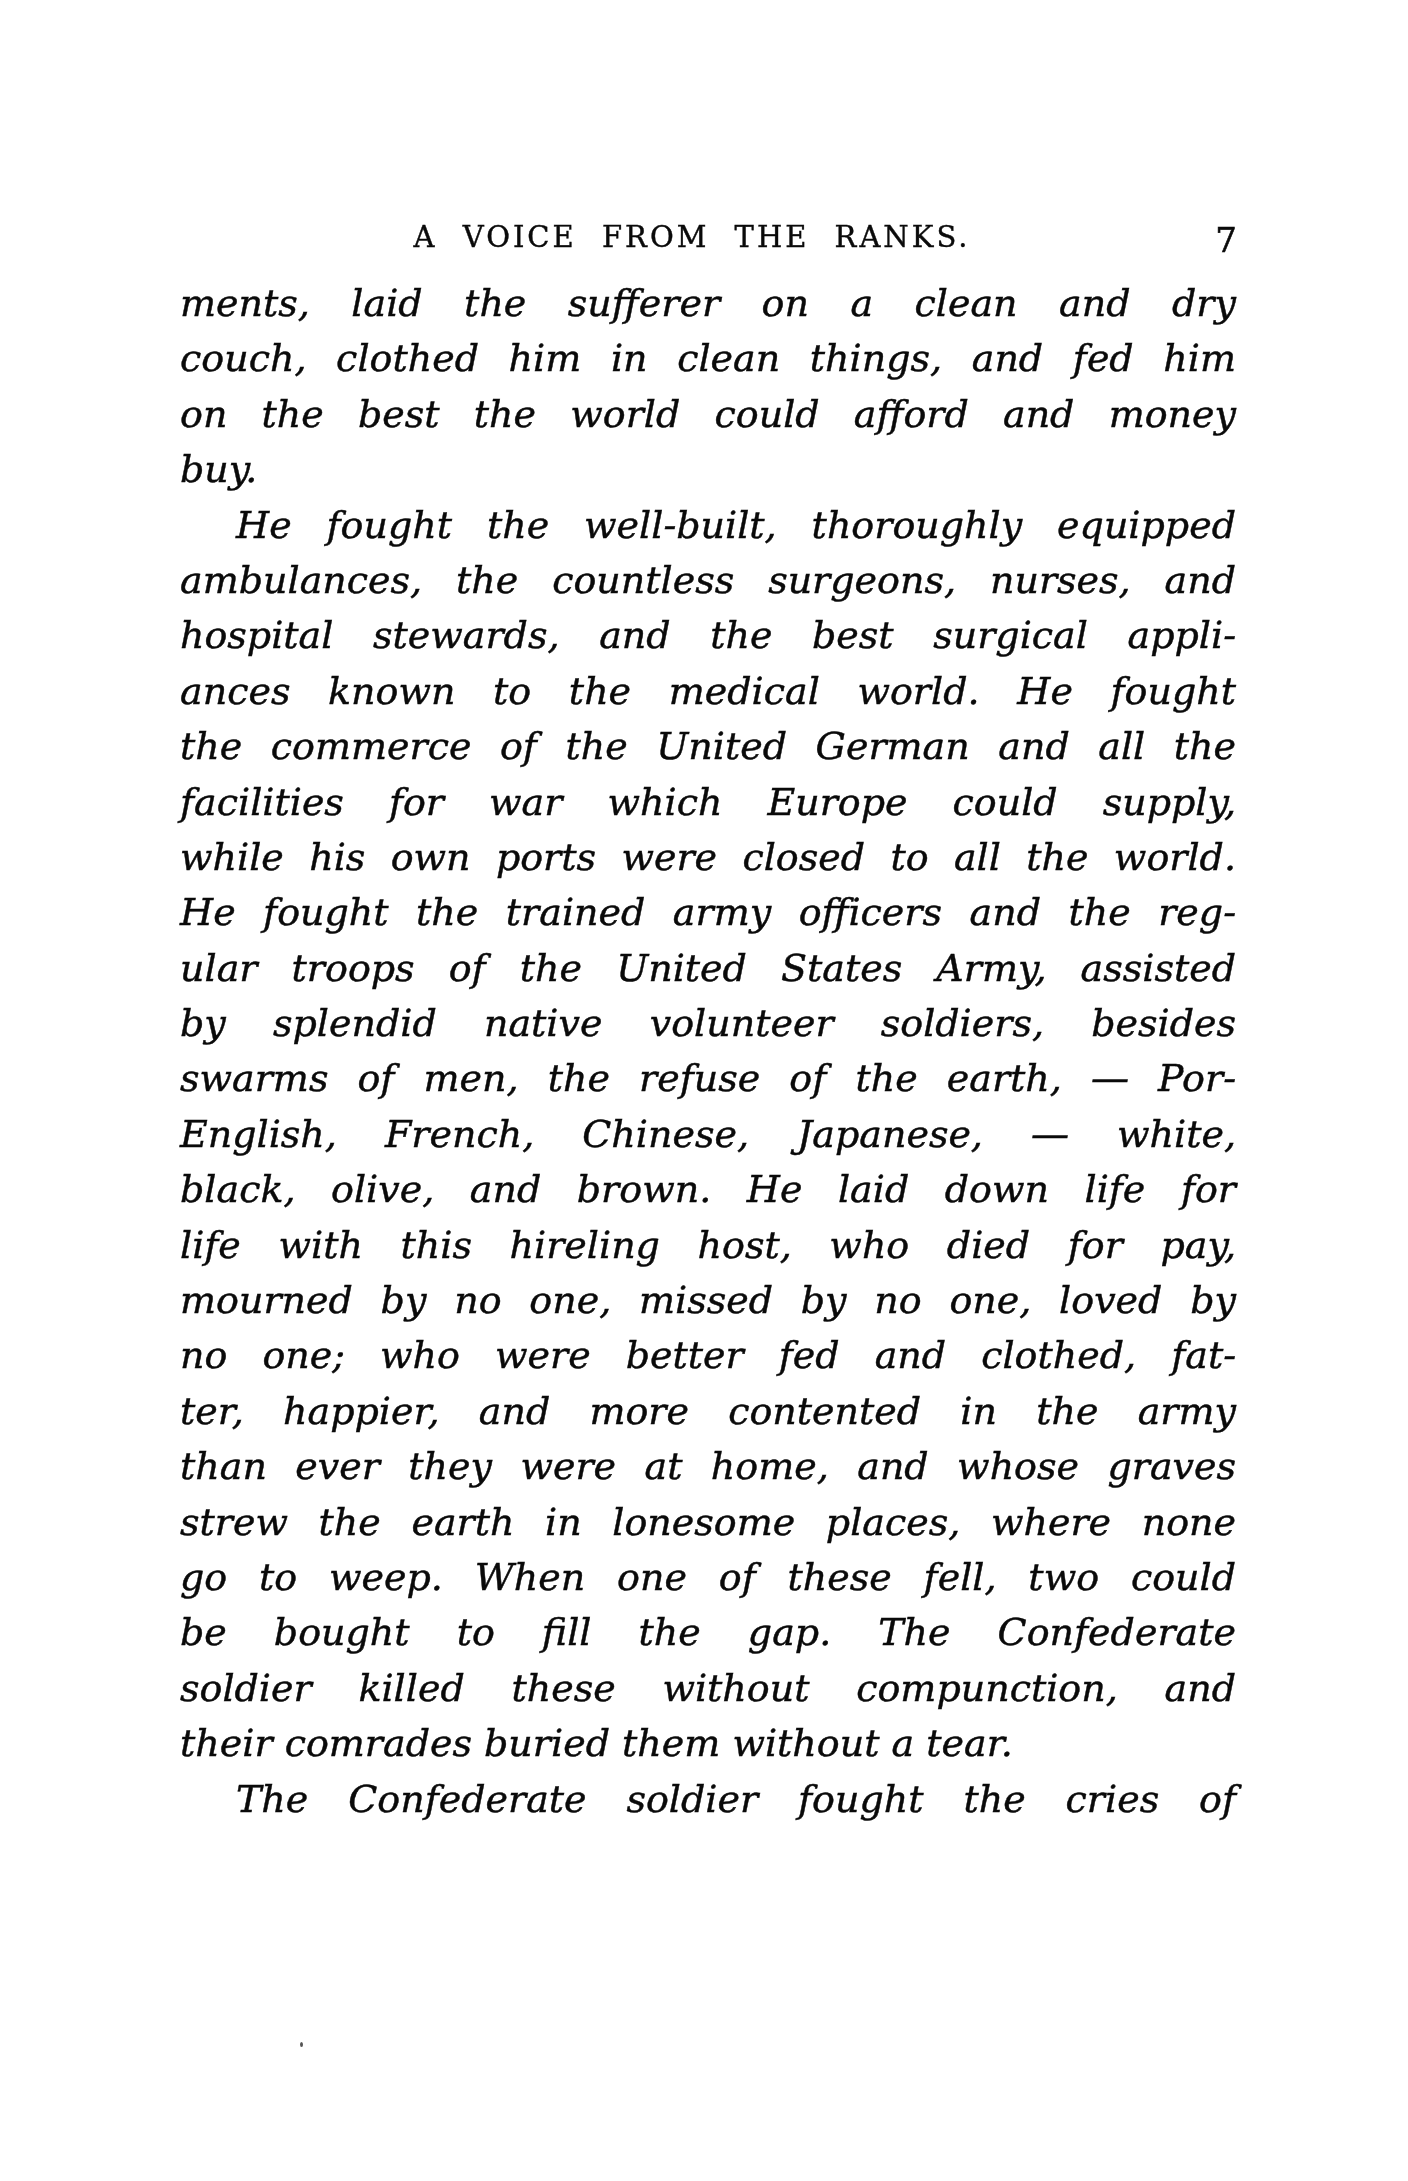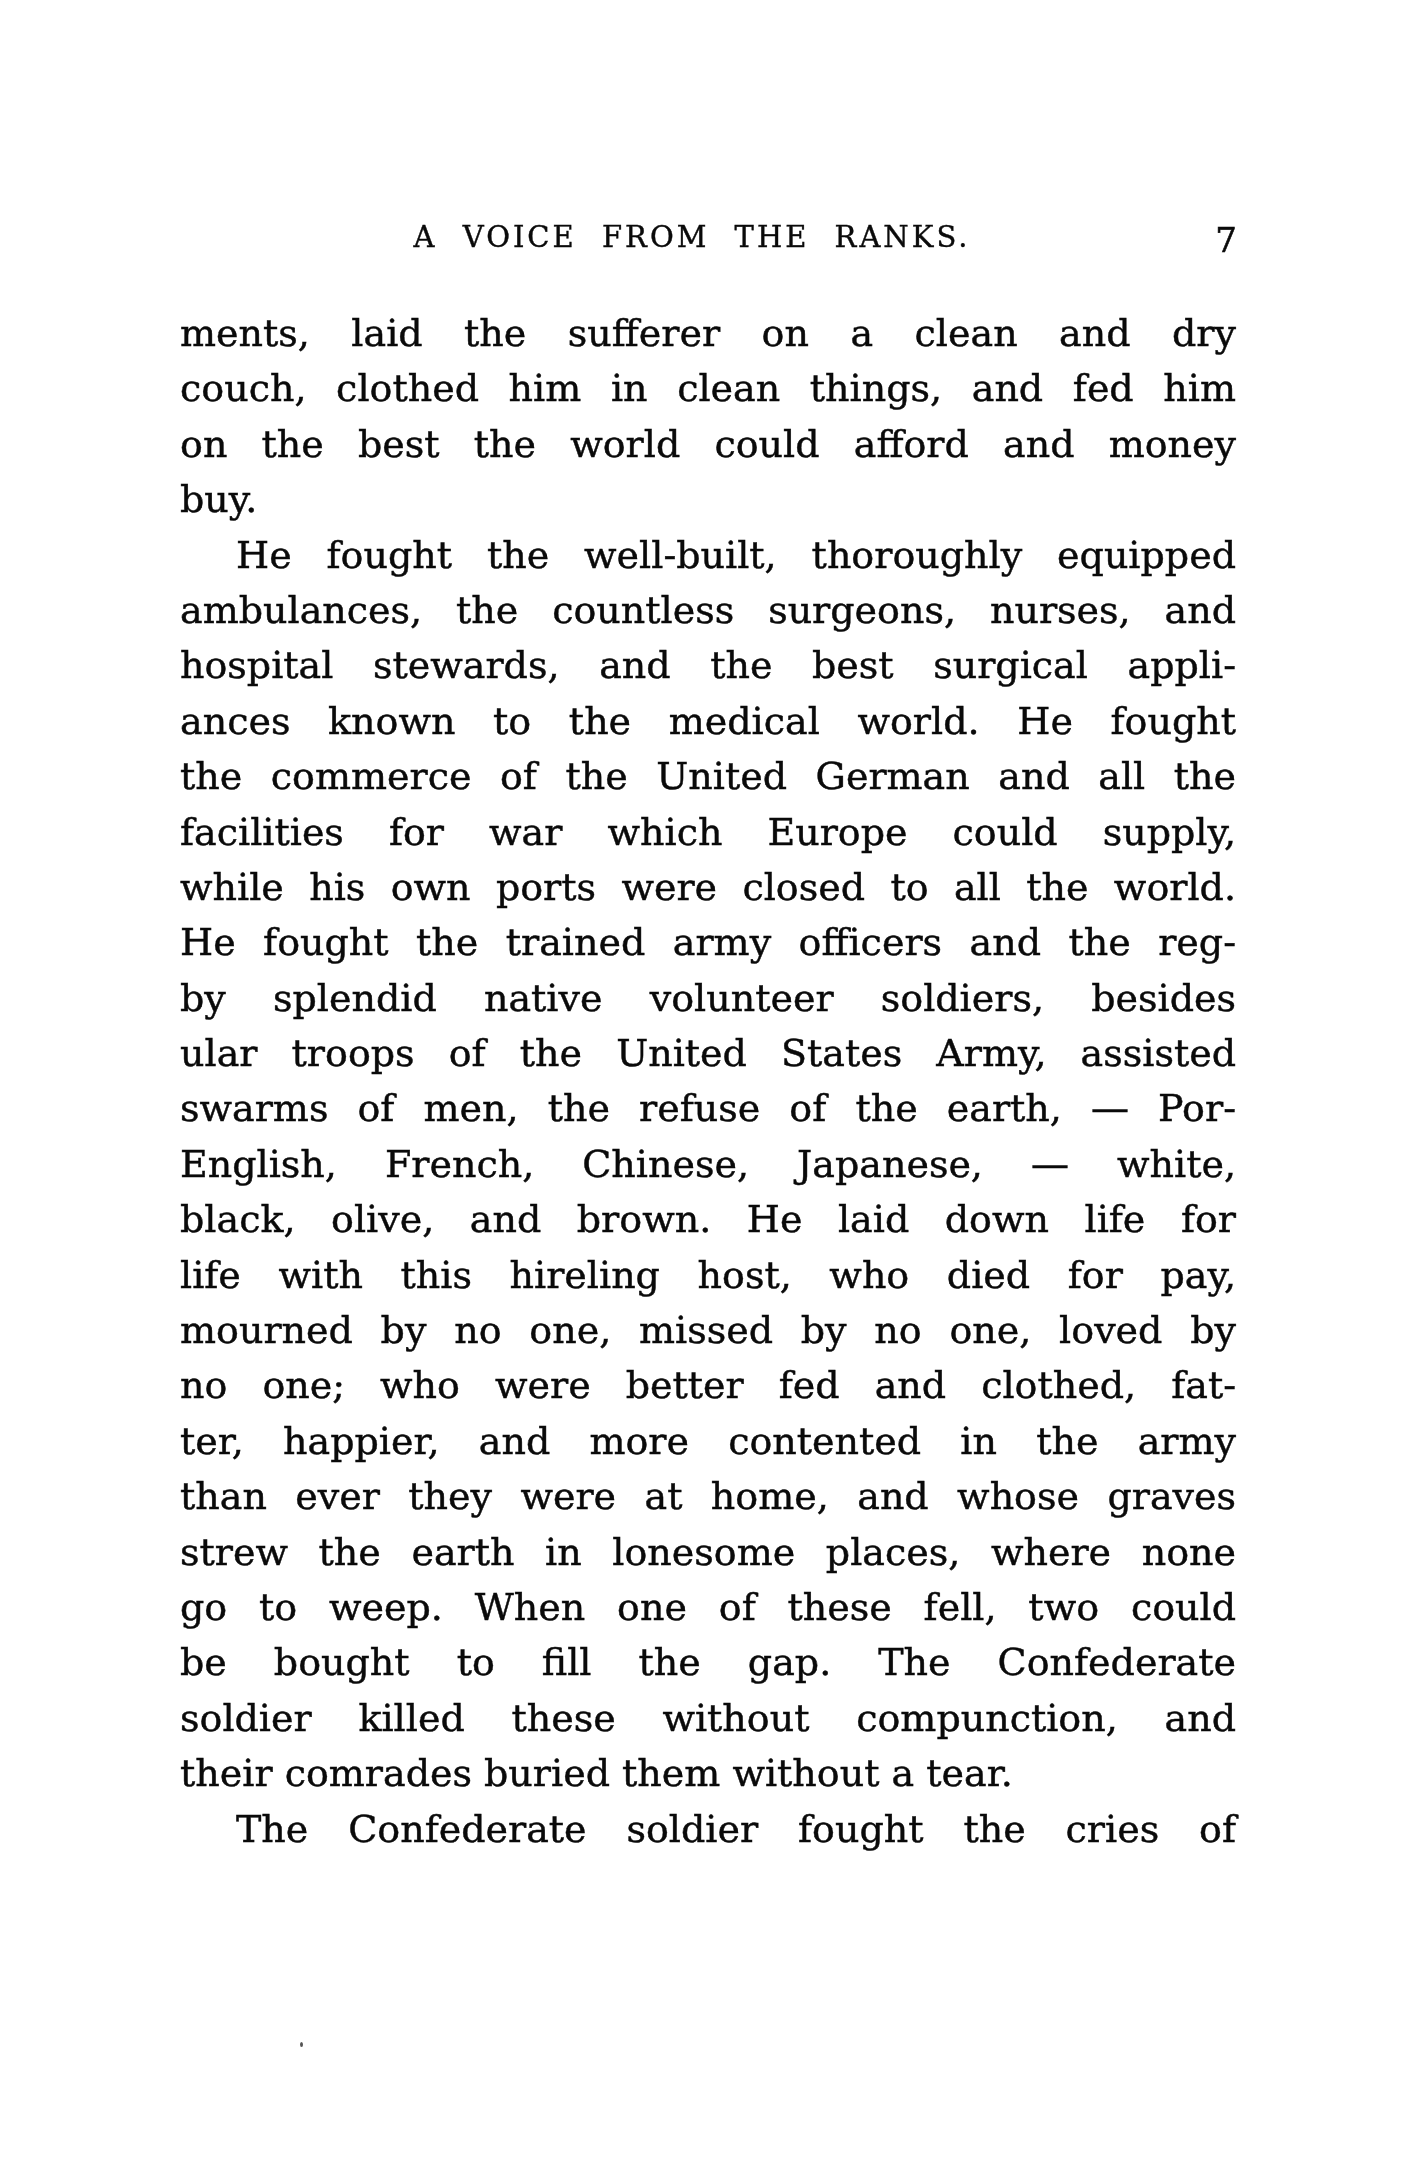--- a/index.html
+++ b/index.html
@@ -33,22 +33,23 @@
     position: absolute;
     left: 1182px; width: 64px;
     text-align: center;
     font-size: 34px;
     -webkit-text-stroke: 0.6px #0a0a0a;
   }
   
   .text-block {
     position: absolute;
     left: 180px;
-    top: 306px;
+    top: 276px;
     width: 1056px;
+    font-style: italic;
   }
   .line {
     font-size: 38px;
     line-height: 55.4px;
     height: 55.4px;
     text-align: justify;
     text-align-last: justify;
     text-justify: inter-word;
     -webkit-text-stroke: 0.45px #0a0a0a;
   }
@@ -79,22 +80,22 @@
     <div class="line">on the best the world could afford and money</div>
     <div class="line endpara">buy.</div>
     <div class="line indent">He fought the well-built, thoroughly equipped</div>
     <div class="line">ambulances, the countless surgeons, nurses, and</div>
     <div class="line">hospital stewards, and the best surgical appli-</div>
     <div class="line">ances known to the medical world.  He fought</div>
     <div class="line">the commerce of the United German and all the</div>
     <div class="line">facilities for war which Europe could supply,</div>
     <div class="line">while his own ports were closed to all the world.</div>
     <div class="line">He fought the trained army officers and the reg-</div>
+    <div class="line">ular troops of the United States Army, assisted</div>
     <div class="line">by splendid native volunteer soldiers, besides</div>
-    <div class="line">ular troops of the United States Army, assisted</div>
     <div class="line">swarms of men, the refuse of the earth, — Por-</div>
     <div class="line">English, French, Chinese, Japanese, — white,</div>
     <div class="line">black, olive, and brown.  He laid down life for</div>
     <div class="line">life with this hireling host, who died for pay,</div>
     <div class="line">mourned by no one, missed by no one, loved by</div>
     <div class="line">no one; who were better fed and clothed, fat-</div>
     <div class="line">ter, happier, and more contented in the army</div>
     <div class="line">than ever they were at home, and whose graves</div>
     <div class="line">strew the earth in lonesome places, where none</div>
     <div class="line">go to weep.  When one of these fell, two could</div>

